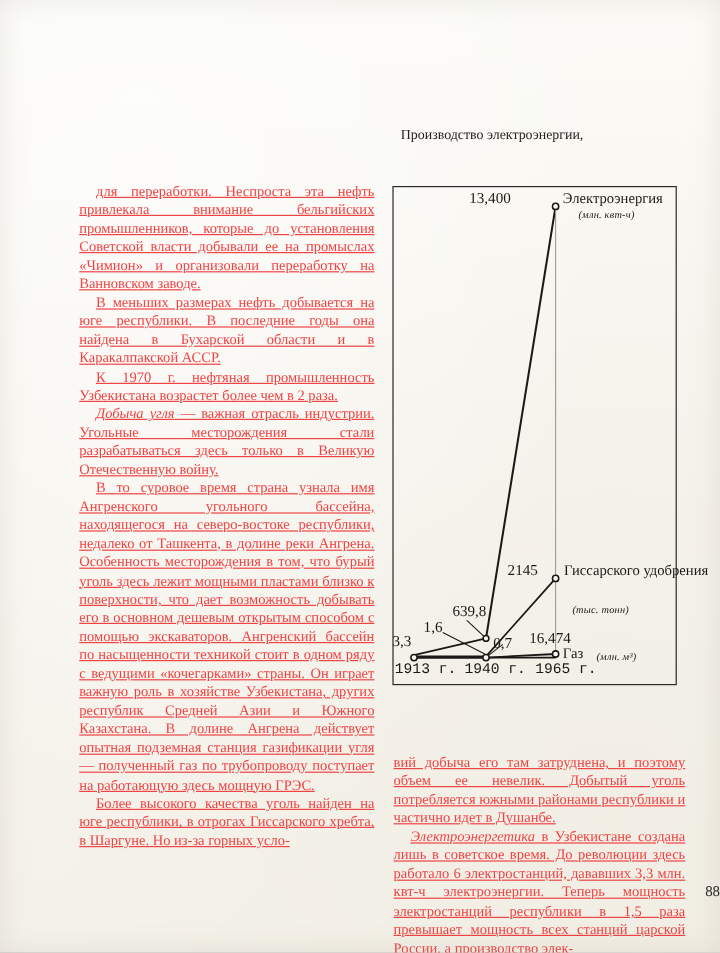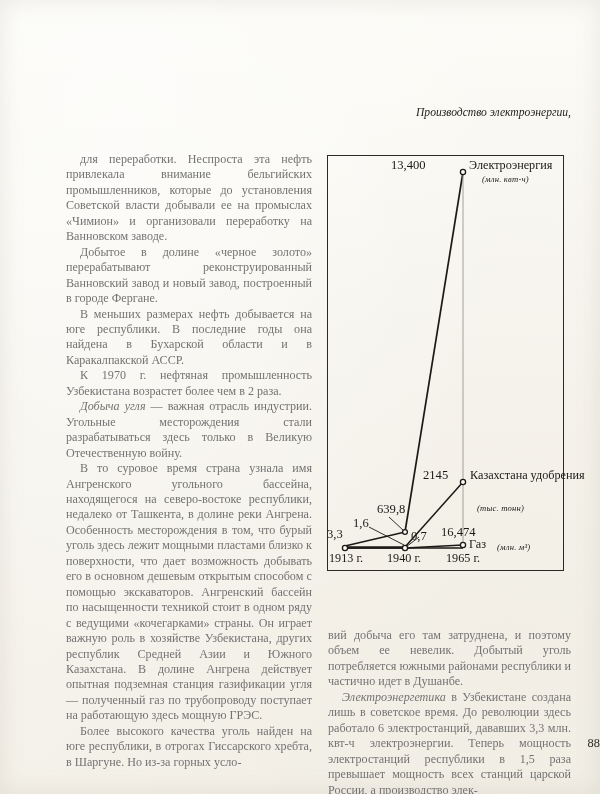--- a/index.html
+++ b/index.html
@@ -44,22 +44,23 @@
     letter-spacing: 0.4px;
     color: #262420;
   }
 
   .col {
     position: absolute;
     font-size: 12.1px;
     line-height: 15.45px;
     text-align: justify;
     text-justify: inter-word;
-    color: #737373;
+    color: #ef4444;
     hyphens: manual;
+    text-decoration: underline;
   }
   .col p {
     margin: 0;
     text-indent: 14px;
   }
   .col p.cont {
     text-indent: 0;
     margin-top: 40px;
   }
   .col p i {
@@ -77,26 +78,24 @@
     width: 243px;
   }
 
   .figure {
     position: absolute;
     left: 328px;
     top: 106px;
     width: 243px;
   }
   .figure-caption {
-    font-style: italic;
     font-size: 11.6px;
     line-height: 14.2px;
     color: #262420;
     margin-left: 6px;
-    text-align: right;
   }
   .chart-frame {
     position: absolute;
     left: 327px;
     top: 155px;
     width: 237px;
     height: 416px;
   }
   .chart-frame .border-box {
     position: absolute;
@@ -120,20 +119,21 @@
   .series-name {
     font-size: 12.2px;
   }
   .series-unit {
     font-size: 8.6px;
     letter-spacing: 0.2px;
     font-style: italic;
   }
   .axis-year {
     font-size: 12.2px;
+    font-family: Liberation Mono, monospace;
   }
 
   .page-number {
     position: absolute;
     top: 736px;
     left: 0;
     width: 600px;
     text-align: right;
     font-size: 12.4px;
     color: #2a2824;
@@ -141,21 +141,20 @@
 </style>
 </head>
 <body>
 
 <div class="page">
   <div class="paper-tint"></div>
 
 
   <div class="col" id="left-column">
     <p>для переработки. Неспроста эта нефть привлекала внимание бельгийских промышленников, которые до установления Советской власти добывали ее на промыслах «Чимион» и организовали переработку на Ванновском заводе.</p>
-    <p>Добытое в долине «черное золото» перерабатывают реконструированный Ванновский завод и новый завод, построенный в городе Фергане.</p>
     <p>В меньших размерах нефть добывается на юге республики. В последние годы она найдена в Бухарской области и в Каракалпакской АССР.</p>
     <p>К 1970 г. нефтяная промышленность Узбекистана возрастет более чем в 2 раза.</p>
     <p><i>Добыча угля</i> — важная отрасль индустрии. Угольные месторождения стали разрабатываться здесь только в Великую Отечественную войну.</p>
     <p>В то суровое время страна узнала имя Ангренского угольного бассейна, находящегося на северо-востоке республики, недалеко от Ташкента, в долине реки Ангрена. Особенность месторождения в том, что бурый уголь здесь лежит мощными пластами близко к поверхности, что дает возможность добывать его в основном дешевым открытым способом с помощью экскаваторов. Ангренский бассейн по насыщенности техникой стоит в одном ряду с ведущими «кочегарками» страны. Он играет важную роль в хозяйстве Узбекистана, других республик Средней Азии и Южного Казахстана. В долине Ангрена действует опытная подземная станция газификации угля — полученный газ по трубопроводу поступает на работающую здесь мощную ГРЭС.</p>
     <p>Более высокого качества уголь найден на юге республики, в отрогах Гиссарского хребта, в Шаргуне. Но из-за горных усло-</p>
   </div>
 
   <div class="figure">
     <div class="figure-caption">Производство электроэнергии,</div>
   </div>
@@ -193,21 +192,21 @@
       <circle cx="136" cy="17" r="2.6" fill="#fbfaf6" stroke="#1b1916" stroke-width="1.3"></circle>
       <circle cx="136" cy="327" r="2.6" fill="#fbfaf6" stroke="#1b1916" stroke-width="1.3"></circle>
       <circle cx="136" cy="390" r="2.6" fill="#fbfaf6" stroke="#1b1916" stroke-width="1.3"></circle>
     </svg>
 
     <div class="chart-label val" style="left:64px; top:3px;">13,400</div>
     <div class="chart-label series-name" style="left:142px; top:3px;">Электроэнергия</div>
     <div class="chart-label series-unit" style="left:155px; top:19px;">(млн. квт-ч)</div>
 
     <div class="chart-label val" style="left:96px; top:313px;">2145</div>
-    <div class="chart-label series-name" style="left:143px; top:313px;">Казахстана удобрения</div>
+    <div class="chart-label series-name" style="left:143px; top:313px;">Гиссарского удобрения</div>
     <div class="chart-label series-unit" style="left:150px; top:348px;">(тыс. тонн)</div>
 
     <div class="chart-label val" style="left:50px; top:347px;">639,8</div>
     <div class="chart-label val" style="left:26px; top:361px;">1,6</div>
     <div class="chart-label val" style="left:0px; top:372px;">3,3</div>
     <div class="chart-label val" style="left:84px; top:374px;">0,7</div>
     <div class="chart-label val" style="left:114px; top:370px;">16,474</div>
 
     <div class="chart-label series-name" style="left:142px; top:382px;">Газ</div>
     <div class="chart-label series-unit" style="left:170px; top:387px;">(млн. м³)</div>

